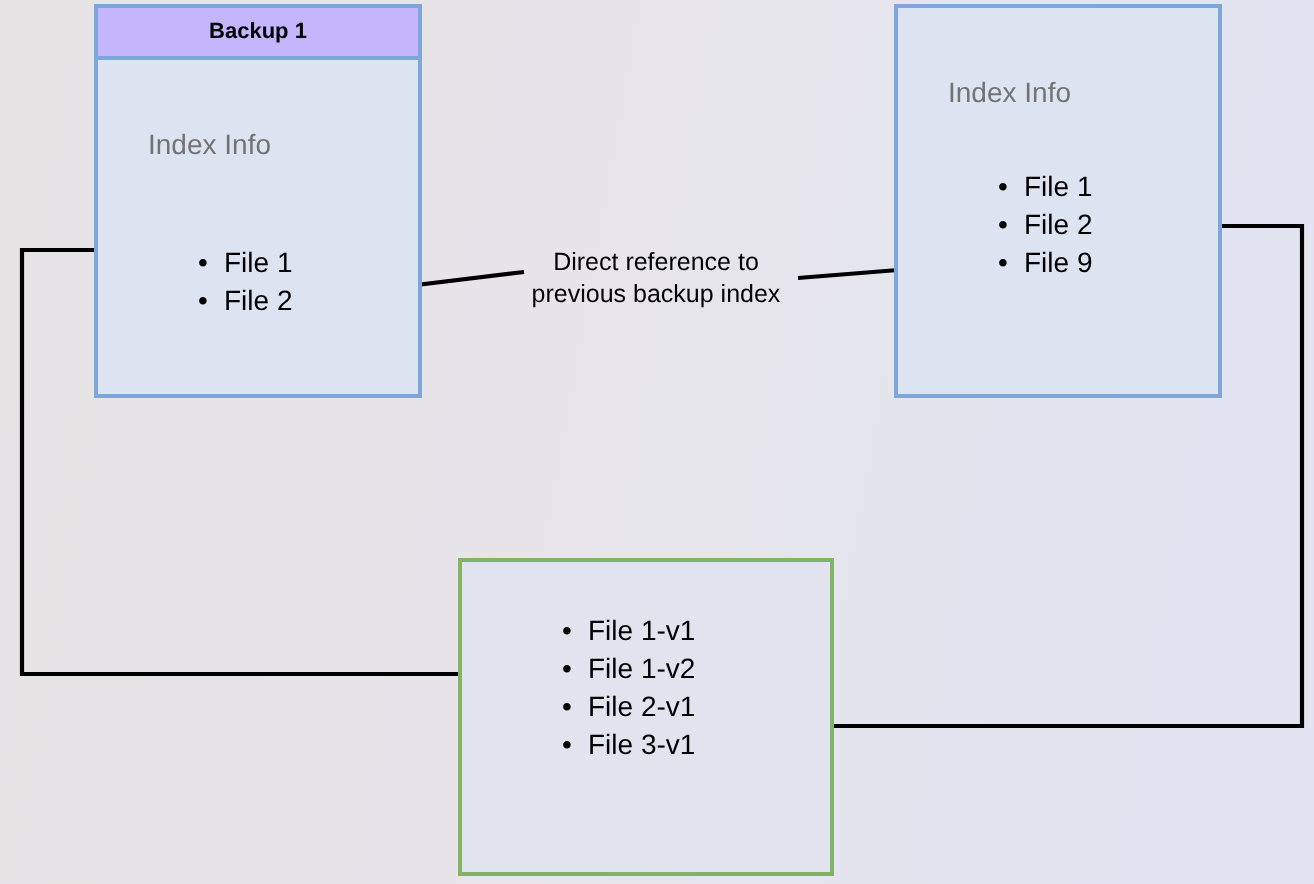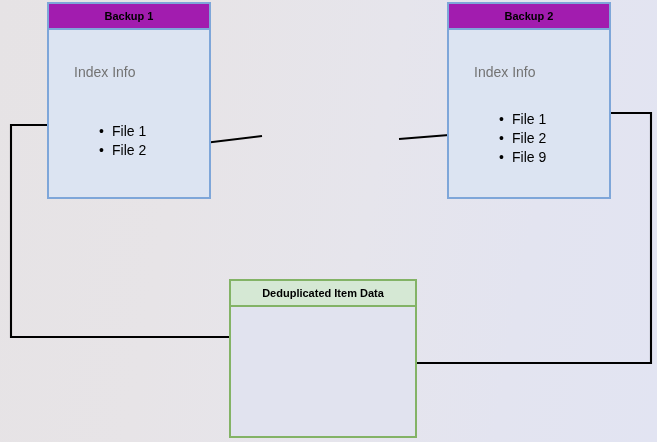--- a/index.html
+++ b/index.html
@@ -54,21 +54,21 @@
     width: 100%;
     position: relative;
   }
 
   
   .node.blue {
     border: 2px solid #7ea6d9;
     background: #dce4f2;
   }
   .node.blue .title {
-    background: #a21caf;
+    background: #c4b5fd;
     border-bottom: 2px solid #7ea6d9;
   }
 
   
   .node.green {
     border: 2px solid #83b366;
     background: #e1e3ef;
   }
   .node.green .title {
     background: #d5e8d4;
@@ -140,29 +140,37 @@
     <div class="body">
       <div class="index-label" style="left:25px; top:34px;">Index Info</div>
       <ul class="filelist" style="left:49px; top:92px;">
         <li>File 1</li>
         <li>File 2</li>
       </ul>
     </div>
   </div>
 
   <div class="node blue" style="left:447px; top:2px; width:164px; height:197px;">
-    <div class="title">Backup 2</div>
     <div class="body">
       <div class="index-label" style="left:25px; top:34px;">Index Info</div>
       <ul class="filelist" style="left:49px; top:80px;">
         <li>File 1</li>
         <li>File 2</li>
         <li>File 9</li>
       </ul>
     </div>
   </div>
 
   <div class="node green" style="left:229px; top:279px; width:188px; height:159px;">
-    <div class="title">Deduplicated Item Data</div>
+    <div class="body">
+      <ul class="filelist" style="left:49px; top:25px;">
+        <li>File 1-v1</li>
+        <li>File 1-v2</li>
+        <li>File 2-v1</li>
+        <li>File 3-v1</li>
+      </ul>
+    </div>
   </div>
 
+  <div class="caption" style="left:248px; top:123px; width:160px;">Direct reference to
+previous backup index</div>
 
 </div>
 
 </body></html>

